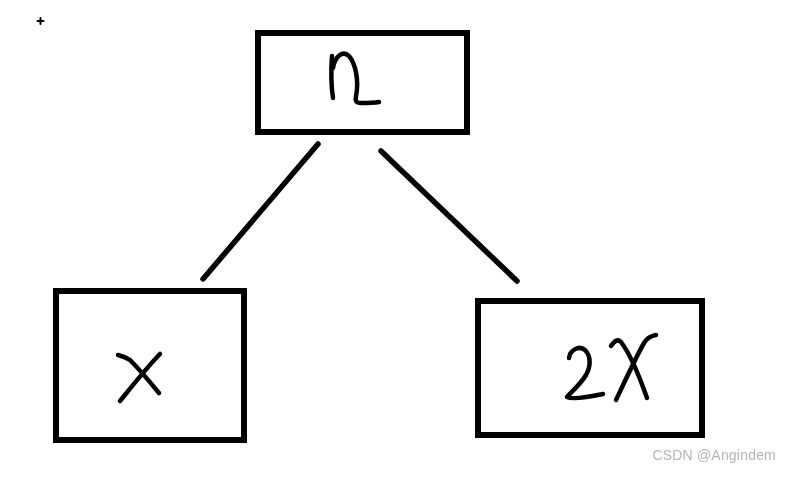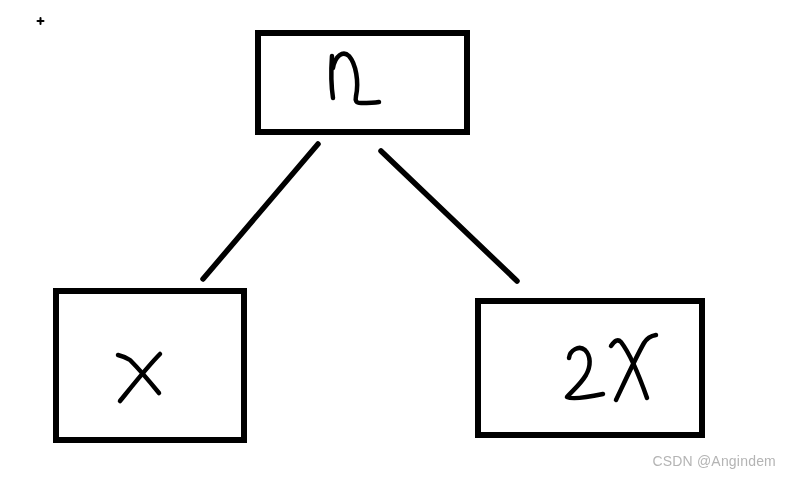--- a/index.html
+++ b/index.html
@@ -16,21 +16,21 @@
   }
   .diagram-svg {
     position: absolute;
     left: 0;
     top: 0;
     display: block;
   }
   .watermark {
     position: absolute;
     right: 12px;
-    bottom: 9px;
+    bottom: 15px;
     font-size: 14px;
     letter-spacing: 0.2px;
     user-select: none;
   }
   .box {
     fill: #ffffff;
     stroke-width: 6;
   }
   .edge {
     fill: none;

